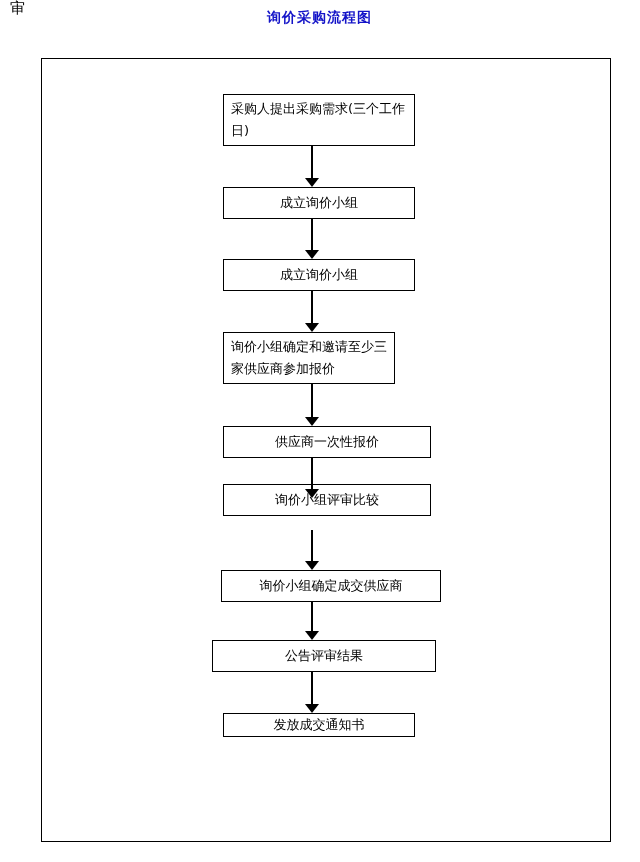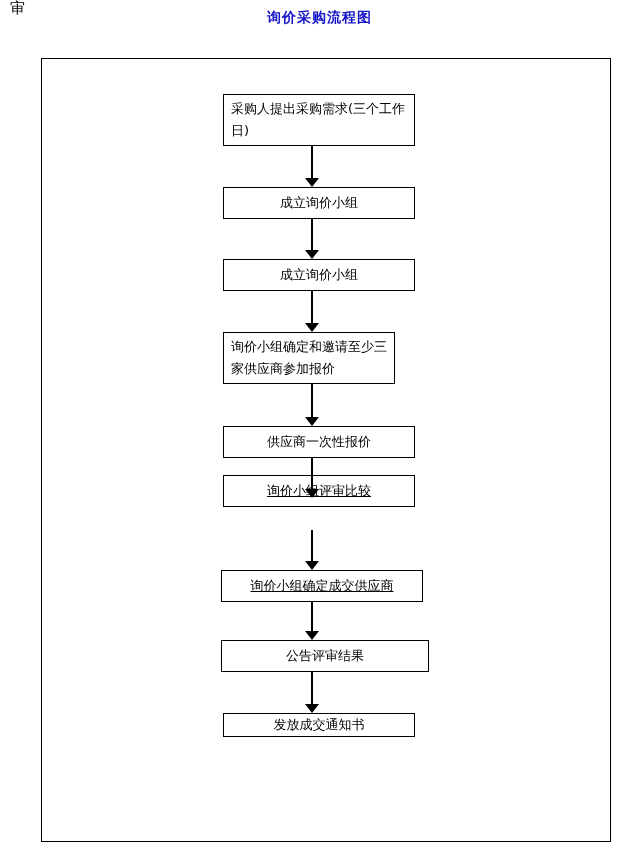--- a/index.html
+++ b/index.html
@@ -112,30 +112,30 @@
       </div>
       <div class="flow-node centered" style="left: 181px; top: 128px; width: 192px; height: 32px;">
         <span class="node-text">成立询价小组</span>
       </div>
       <div class="flow-node centered" style="left: 181px; top: 200px; width: 192px; height: 32px;">
         <span class="node-text">成立询价小组</span>
       </div>
       <div class="flow-node wrapped" style="left: 181px; top: 273px; width: 172px; height: 52px;">
         <span class="node-text">询价小组确定和邀请至少三家供应商参加报价</span>
       </div>
-      <div class="flow-node centered" style="left: 181px; top: 367px; width: 192px; height: 32px; font-family: Liberation Serif, serif;">
+      <div class="flow-node centered" style="left: 181px; top: 367px; width: 208px; height: 32px; font-family: Liberation Serif, serif;">
         <span class="node-text">供应商一次性报价</span>
       </div>
-      <div class="flow-node centered" style="left: 181px; top: 416px; width: 192px; height: 32px; text-decoration: underline;">
+      <div class="flow-node centered" style="left: 181px; top: 425px; width: 208px; height: 32px;">
         <span class="node-text">询价小组评审比较</span>
       </div>
-      <div class="flow-node centered" style="left: 179px; top: 511px; width: 202px; height: 32px; text-decoration: underline;">
+      <div class="flow-node centered" style="left: 179px; top: 511px; width: 220px; height: 32px;">
         <span class="node-text">询价小组确定成交供应商</span>
       </div>
-      <div class="flow-node centered" style="left: 179px; top: 581px; width: 208px; height: 32px;">
+      <div class="flow-node centered" style="left: 170px; top: 581px; width: 224px; height: 32px;">
         <span class="node-text">公告评审结果</span>
       </div>
       <div class="flow-node centered" style="left: 181px; top: 654px; width: 192px; height: 24px;">
         <span class="node-text">发放成交通知书</span>
       </div>
     </div>
   <div id="edges-layer">
       <div class="connector" style="left: 263px; top: 87px; height: 41px;">
         <div class="shaft" style="height: 33px;"></div>
         <div class="head" style="top: 32px;"></div>

